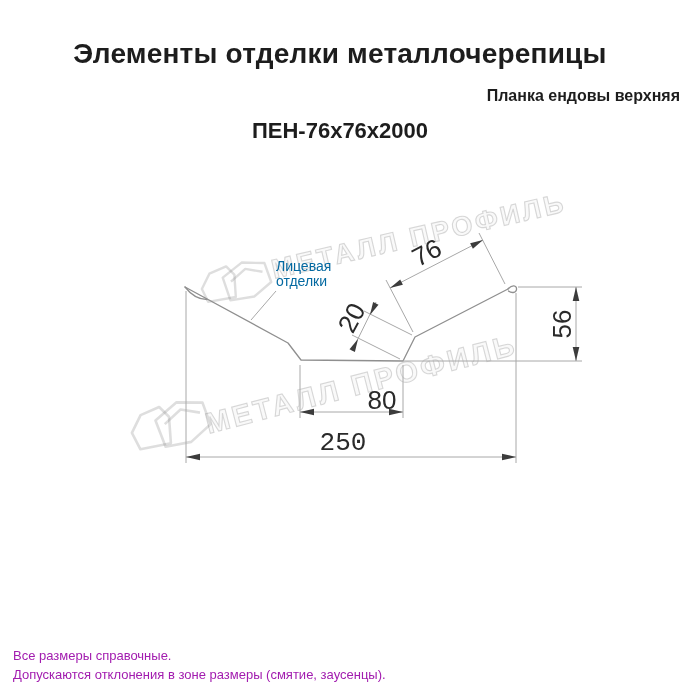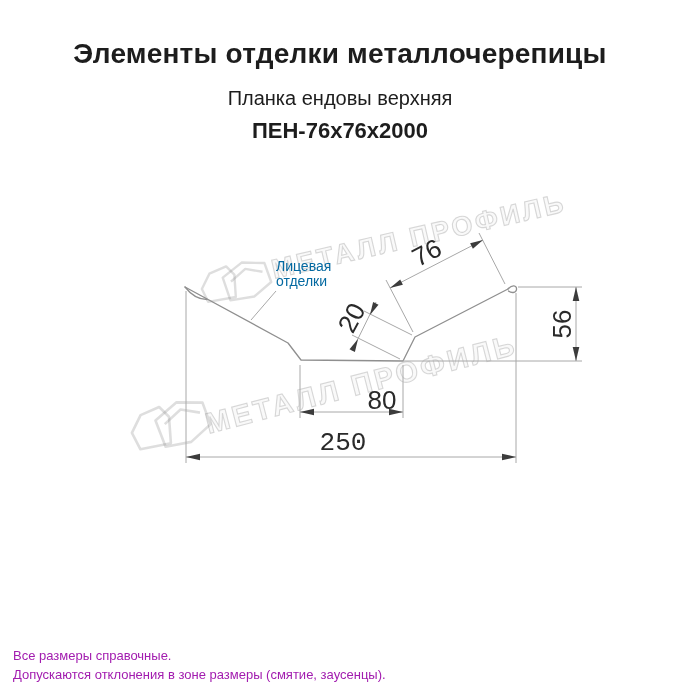--- a/index.html
+++ b/index.html
@@ -3,21 +3,21 @@
 <meta charset="utf-8">
 <style>
   html,body{margin:0;padding:0;}
   body{
     width:700px;height:700px;background:#ffffff;overflow:hidden;position:relative;
     font-family:"Liberation Sans",sans-serif;color:#1d1d1d;
   }
   
   .titles{position:absolute;left:0;top:0;width:680px;text-align:center;}
   .page-title{position:absolute;left:0;width:100%;top:31px;font-size:28px;font-weight:bold;letter-spacing:.2px;margin-top:7px;}
-  .product-name{position:absolute;left:0;width:100%;top:87px;font-size:20px;font-weight:normal;}
+  .product-name{position:absolute;left:0;width:100%;top:87px;font-size:16px;font-weight:bold;text-align:right;}
   .product-code{position:absolute;left:0;width:100%;top:118px;font-size:22px;font-weight:bold;}
   
   .wm-text{
     position:absolute;white-space:nowrap;font-weight:bold;letter-spacing:3px;
     color:rgba(170,170,170,0.30);
     -webkit-text-fill-color:rgba(200,200,200,0.10);
     -webkit-text-stroke:1.1px rgba(128,128,128,0.30);
   }
   .wm1-text{left:272px;top:255px;font-size:27px;transform:rotate(-13deg);transform-origin:left center;}
   .wm2-text{left:206px;top:408px;font-size:29px;transform:rotate(-14.5deg);transform-origin:left center;}

